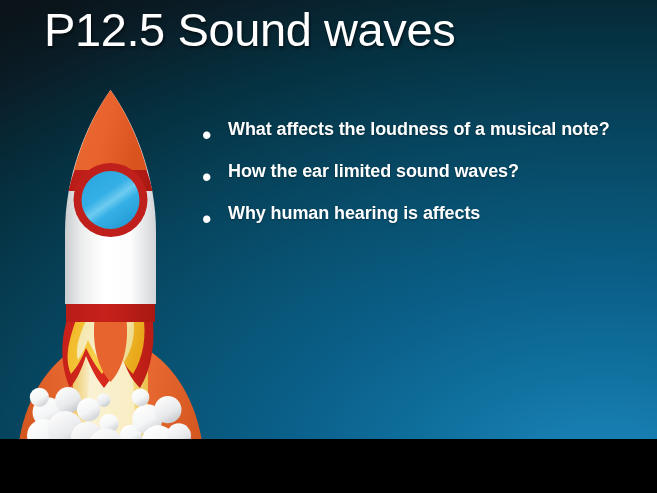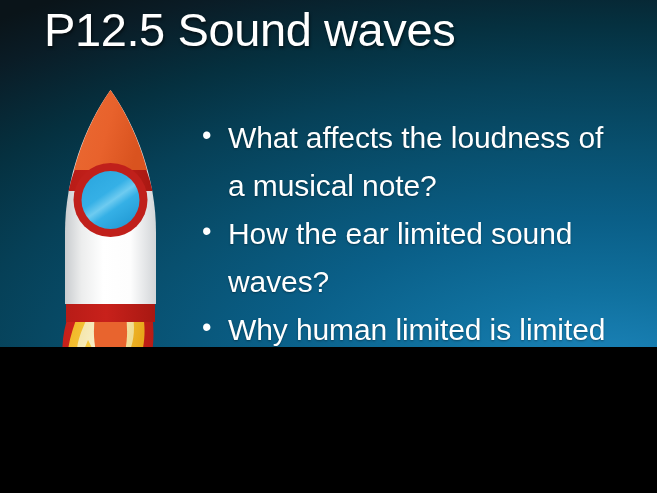--- a/index.html
+++ b/index.html
@@ -3,21 +3,21 @@
 <meta charset="utf-8">
 <style>
   html, body {
     margin: 0;
     padding: 0;
     background: #000;
   }
   #slide {
     position: relative;
     width: 657px;
-    height: 347px;
+    height: 439px;
     overflow: hidden;
     font-family: "Liberation Sans", sans-serif;
     background:
       radial-gradient(ellipse 150% 130% at 92% 108%,
         #1d86bd 0%,
         #10719f 18%,
         #0a5f88 34%,
         #08506f 50%,
         #064057 65%,
         #05303f 78%,
@@ -55,23 +55,23 @@
     color: #ffffff;
     font-size: 27px;
     line-height: 42px;
     text-align: left;
     padding-left: 4px;
     box-sizing: border-box;
   }
   .bullet-text {
     flex: 1 1 auto;
     color: #ffffff;
-    font-size: 30px;
-    line-height: 48px;
-    font-weight: 400;
+    font-size: 18px;
+    line-height: 31px;
+    font-weight: 700;
     letter-spacing: -0.1px;
     text-shadow: 0px 1px 2px rgba(0,0,0,0.35);
   }
 
   
   #rocket-art {
     position: absolute;
     left: 0px;
     top: 82px;
     width: 230px;
@@ -233,18 +233,18 @@
       <div class="bullet-text">What affects the loudness of a musical note?</div>
     </div>
 
     <div class="bullet-row">
       <div class="bullet-dot">•</div>
       <div class="bullet-text">How the ear limited sound waves?</div>
     </div>
 
     <div class="bullet-row">
       <div class="bullet-dot">•</div>
-      <div class="bullet-text">Why human limited is limited</div>
+      <div class="bullet-text">Why human hearing is affects</div>
     </div>
 
   </div>
 
 </div>
 
 </body></html>

